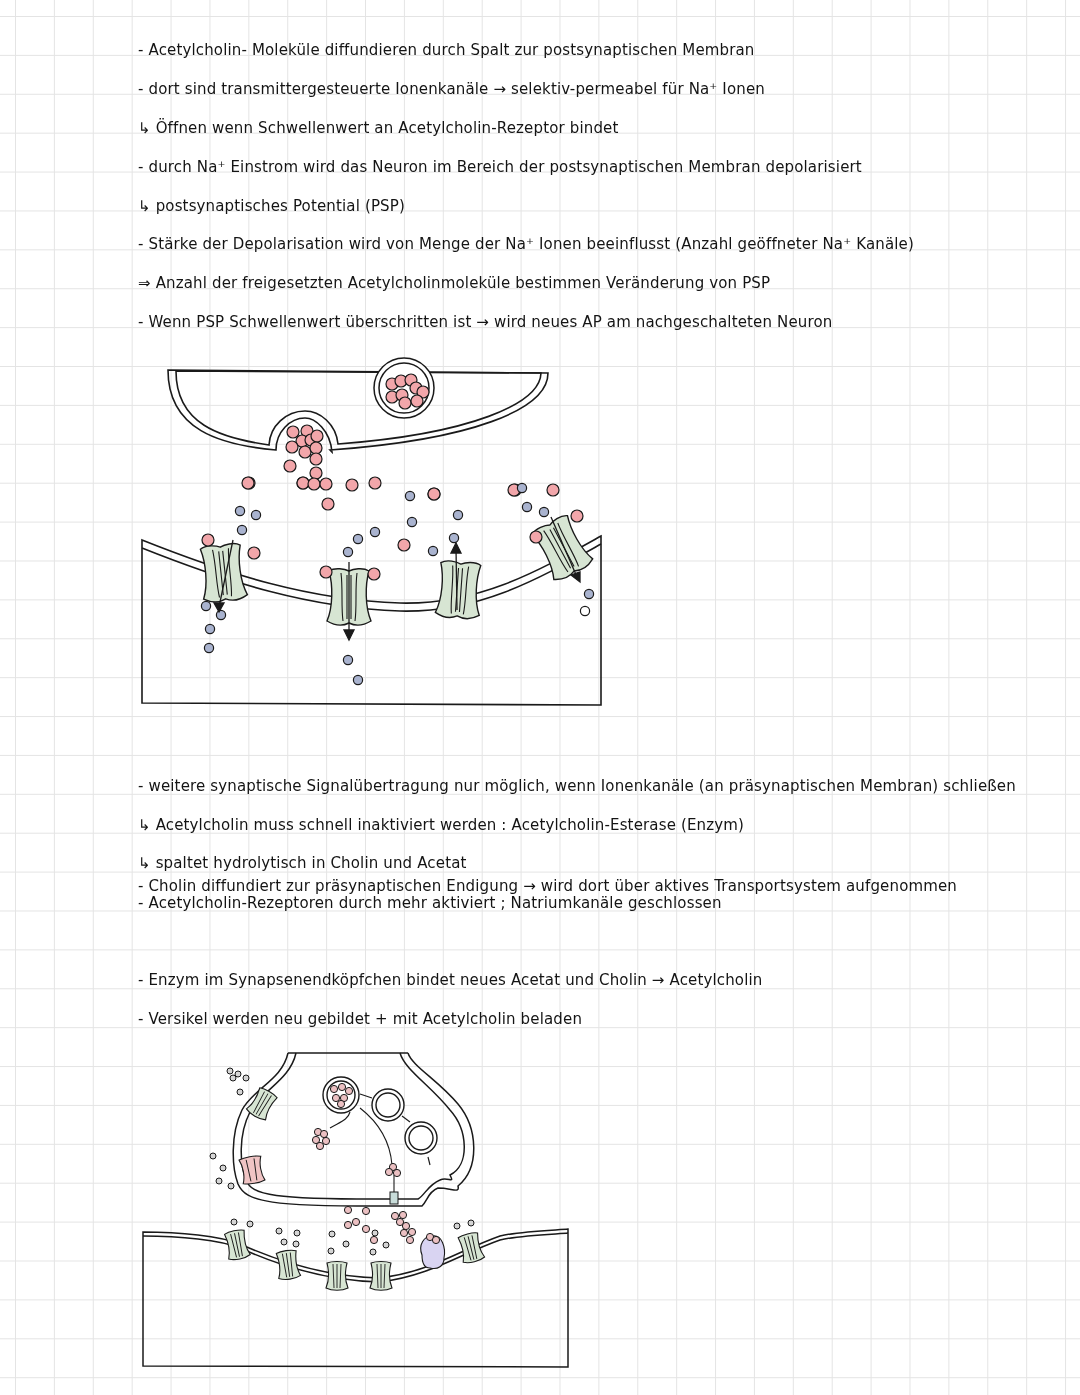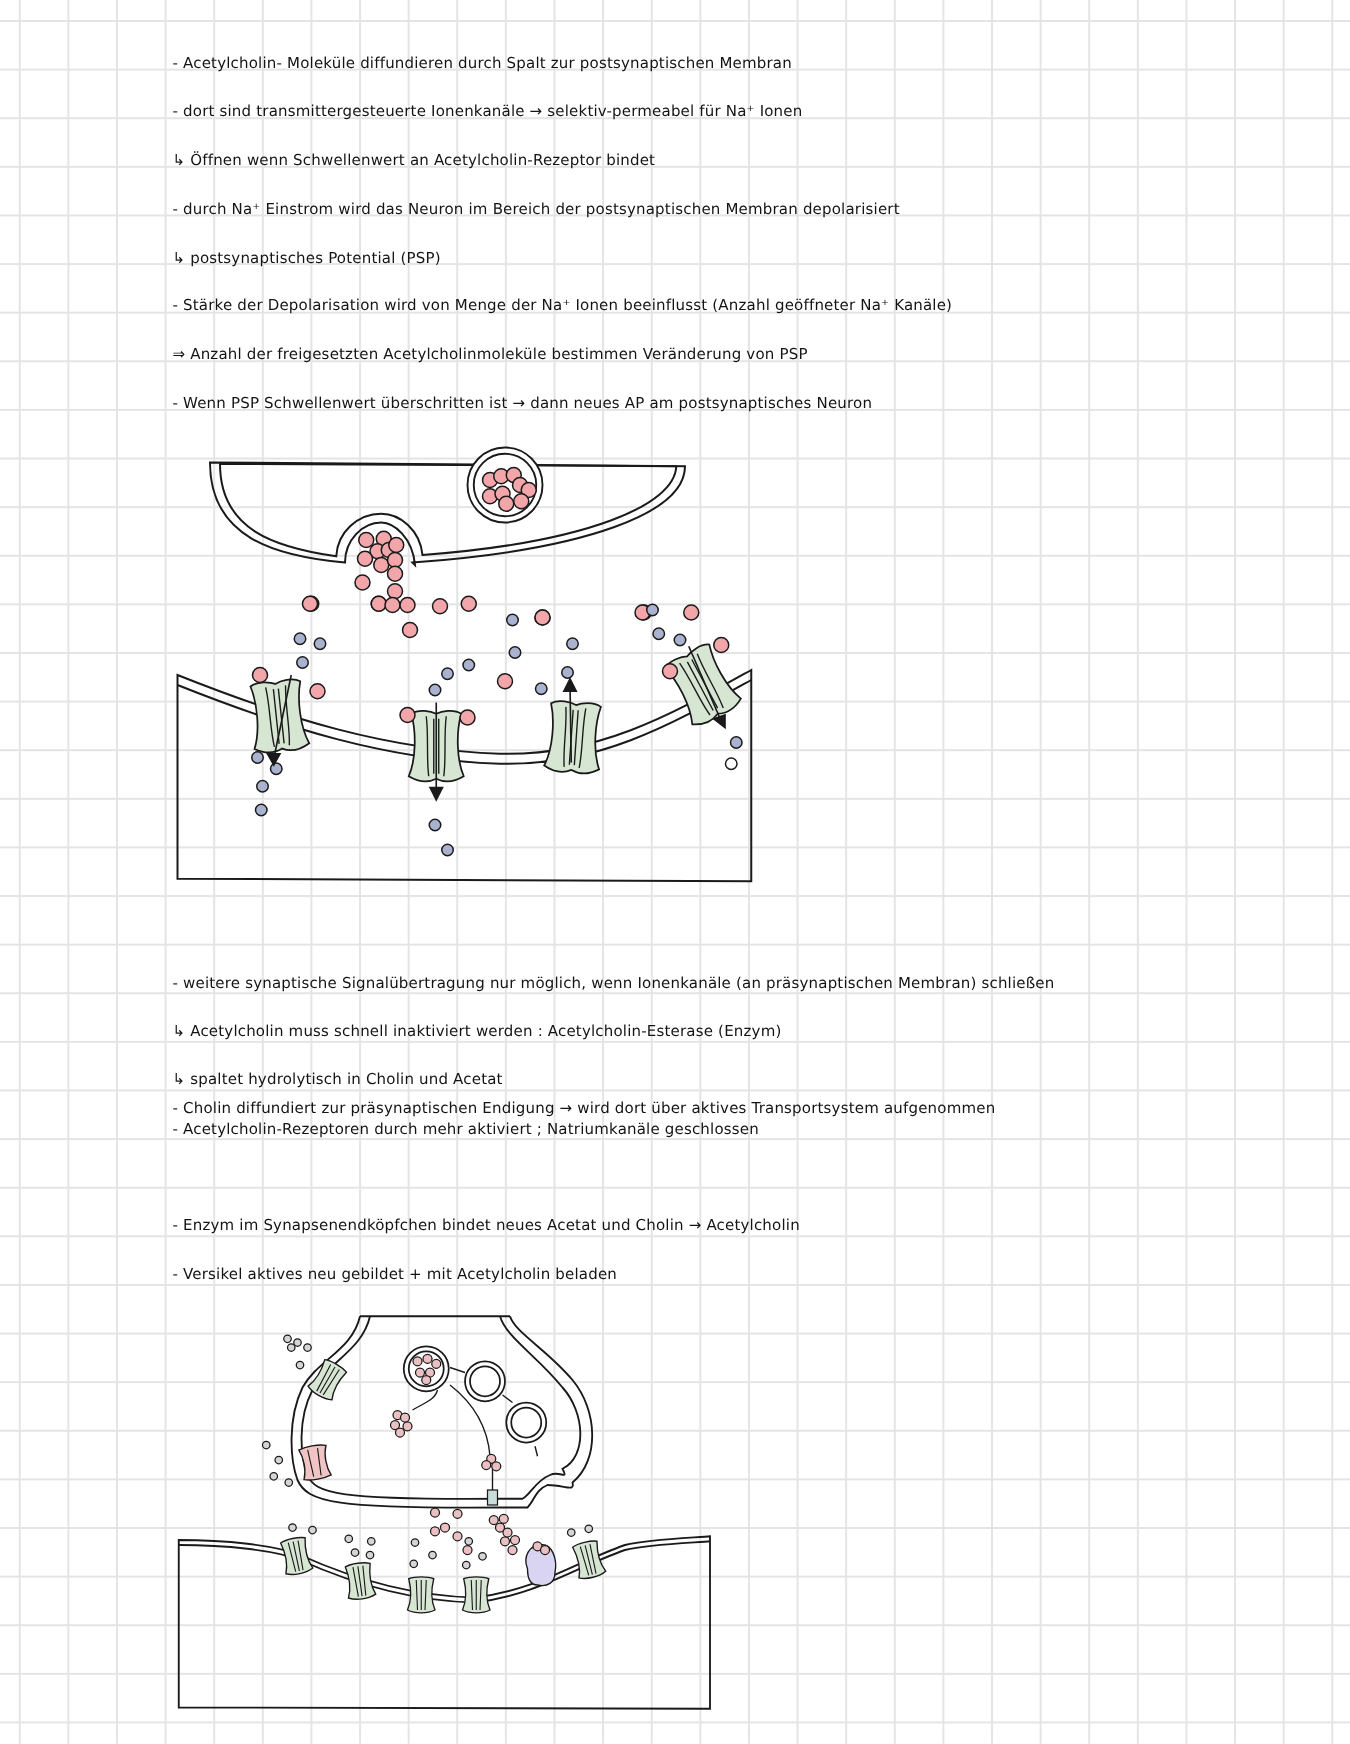--- a/index.html
+++ b/index.html
@@ -9,39 +9,39 @@
     background-image:
       linear-gradient(to right, #e4e4e4 1.4px, transparent 1.4px),
       linear-gradient(to bottom, #e4e4e4 1.4px, transparent 1.4px);
     background-size: 38.9px 38.9px;
     background-position: 15px 16px;
     font-family: "DejaVu Sans", sans-serif;
     color: #141414;
   }
   .note-line {
     position: absolute; left: 138px;
-    font-size: 12px; letter-spacing: 0.15px;
+    font-size: 15px; letter-spacing: 0.15px;
     white-space: nowrap; line-height: 20px;
     font-family: "DejaVu Sans", sans-serif;
   }
   .diagram { position: absolute; }
   .diagram svg { display: block; }
 </style>
 </head>
 <body>
 
 <div>
   <div class="note-line" style="top:40px">- Acetylcholin- Moleküle diffundieren durch Spalt zur postsynaptischen Membran</div>
   <div class="note-line" style="top:79px">- dort sind transmittergesteuerte Ionenkanäle → selektiv-permeabel für Na⁺ Ionen</div>
   <div class="note-line" style="top:118px">↳ Öffnen wenn Schwellenwert an Acetylcholin-Rezeptor bindet</div>
   <div class="note-line" style="top:157px">- durch Na⁺ Einstrom wird das Neuron im Bereich der postsynaptischen Membran depolarisiert</div>
   <div class="note-line" style="top:196px">↳ postsynaptisches Potential (PSP)</div>
   <div class="note-line" style="top:234px">- Stärke der Depolarisation wird von Menge der Na⁺ Ionen beeinflusst (Anzahl geöffneter Na⁺ Kanäle)</div>
   <div class="note-line" style="top:273px">⇒ Anzahl der freigesetzten Acetylcholinmoleküle bestimmen Veränderung von PSP</div>
-  <div class="note-line" style="top:312px">- Wenn PSP Schwellenwert überschritten ist → dann neues AP am postsynaptisches Neuron</div>
+  <div class="note-line" style="top:312px">- Wenn PSP Schwellenwert überschritten ist → wird neues AP am nachgeschalteten Neuron</div>
 </div>
 
 <div class="diagram" style="left:0;top:0">
   <svg width="1080" height="720" viewBox="0 0 1080 720">
     <defs>
       <g id="ach">
           <circle r="6" fill="#F2A6AA" stroke="#1a1a1a" stroke-width="1.2"></circle>
         </g>
       <g id="na">
           <circle r="4.6" fill="#A9B3CF" stroke="#1a1a1a" stroke-width="1.2"></circle>
@@ -163,21 +163,21 @@
   </svg>
 </div>
 
 <div>
   <div class="note-line" style="top:776px">- weitere synaptische Signalübertragung nur möglich, wenn Ionenkanäle (an präsynaptischen Membran) schließen</div>
   <div class="note-line" style="top:815px">↳ Acetylcholin muss schnell inaktiviert werden : Acetylcholin-Esterase (Enzym)</div>
   <div class="note-line" style="top:853px">↳ spaltet hydrolytisch in Cholin und Acetat</div>
   <div class="note-line" style="top:893px">- Acetylcholin-Rezeptoren durch mehr aktiviert ; Natriumkanäle geschlossen</div>
   <div class="note-line" style="top:876px">- Cholin diffundiert zur präsynaptischen Endigung → wird dort über aktives Transportsystem aufgenommen</div>
   <div class="note-line" style="top:970px">- Enzym im Synapsenendköpfchen bindet neues Acetat und Cholin → Acetylcholin</div>
-  <div class="note-line" style="top:1009px">- Versikel aktives neu gebildet + mit Acetylcholin beladen</div>
+  <div class="note-line" style="top:1009px">- Versikel werden neu gebildet + mit Acetylcholin beladen</div>
 </div>
 
 <div class="diagram" style="left:0;top:1040px">
   <svg width="1080" height="355" viewBox="0 1040 1080 355">
     <defs>
       <g id="sch">
         <path d="M-10,-13 C-5,-15 5,-15 10,-13 C8,-5 8,5 11,12 C5,15 -5,15 -11,12 C-8,5 -8,-5 -10,-13 Z" fill="#D7E5D3" stroke="#1a1a1a" stroke-width="1.1"></path>
         <path d="M-4,-12 L-3,12 M4,-12 L3,12 M0,-12 L0,12" stroke="#1a1a1a" stroke-width="0.9" fill="none"></path>
       </g>
       <g id="sm">

